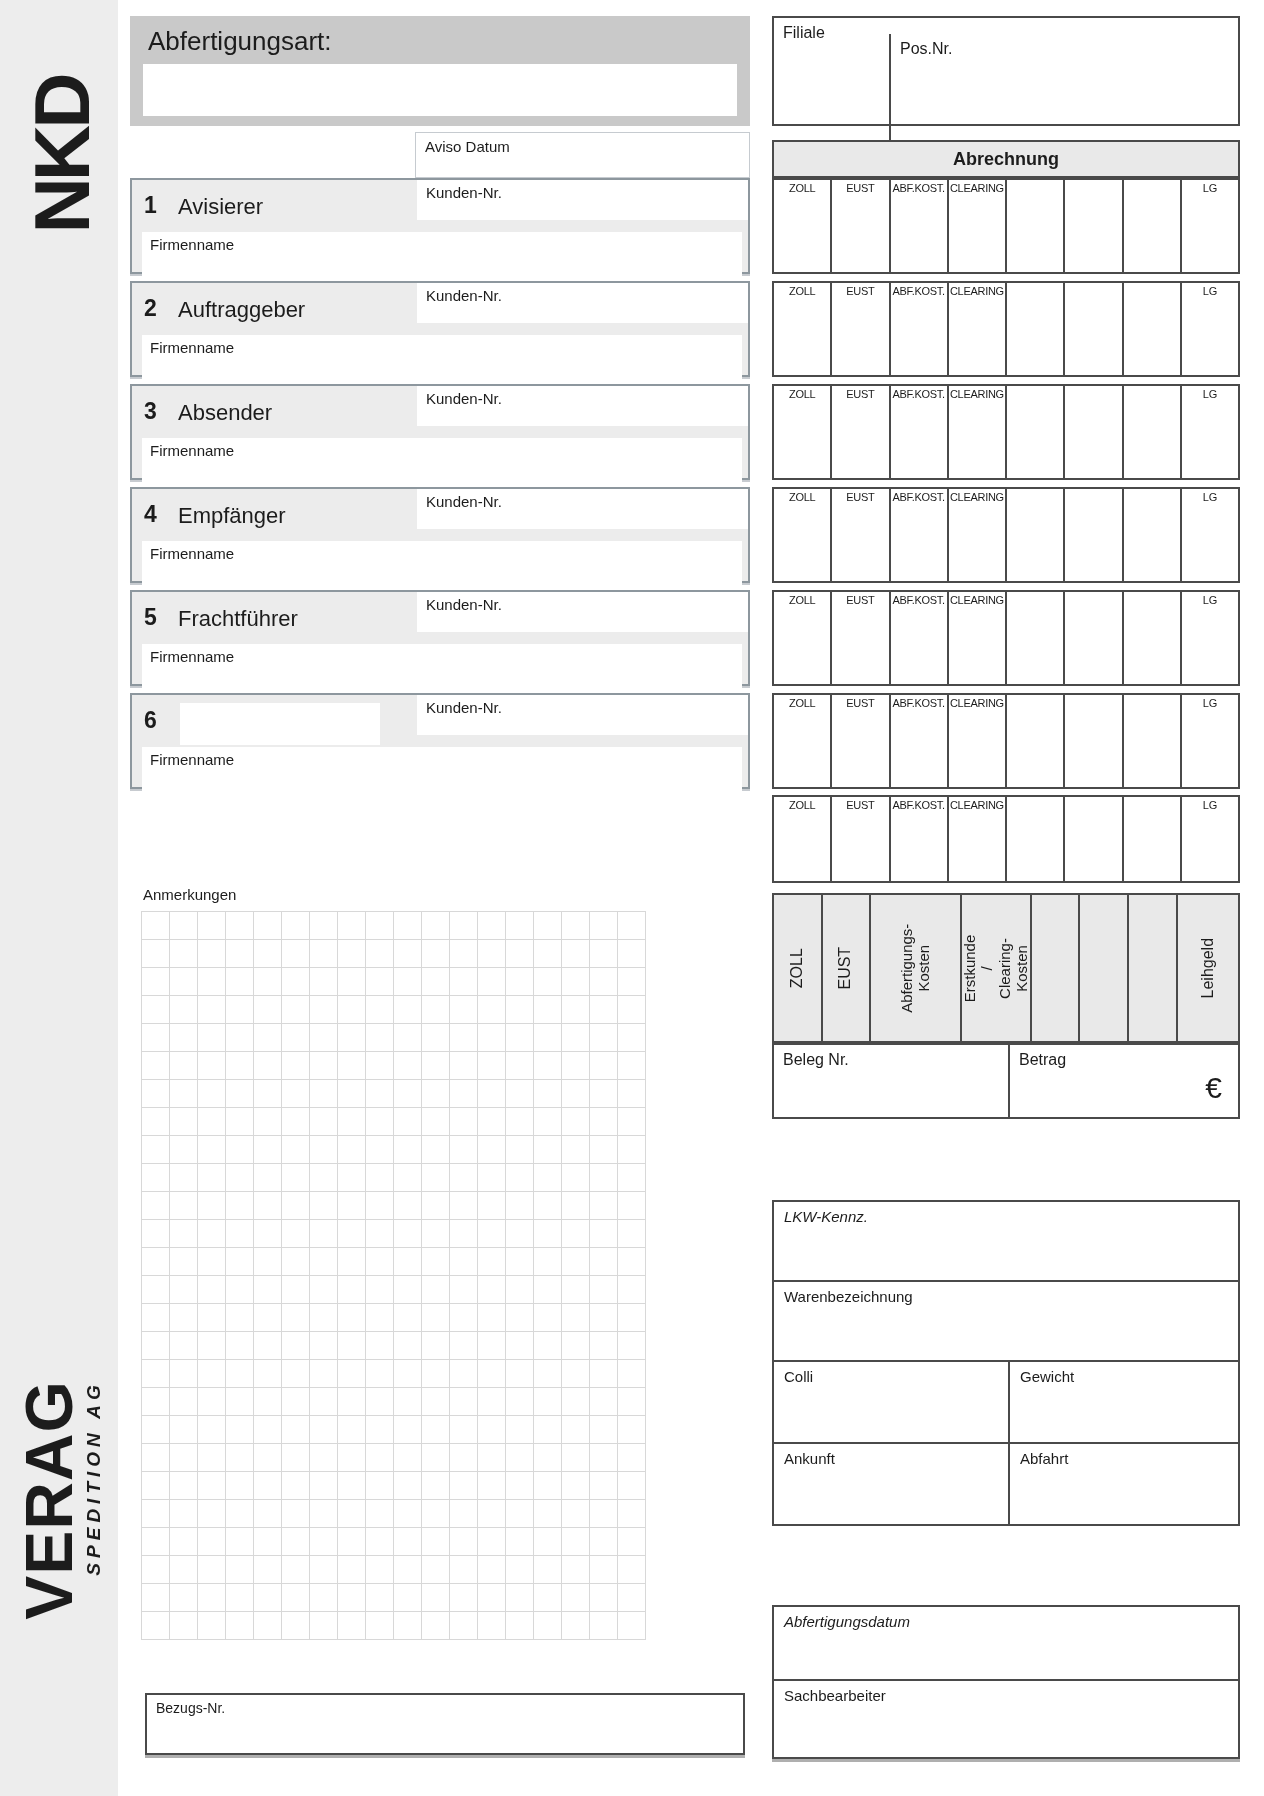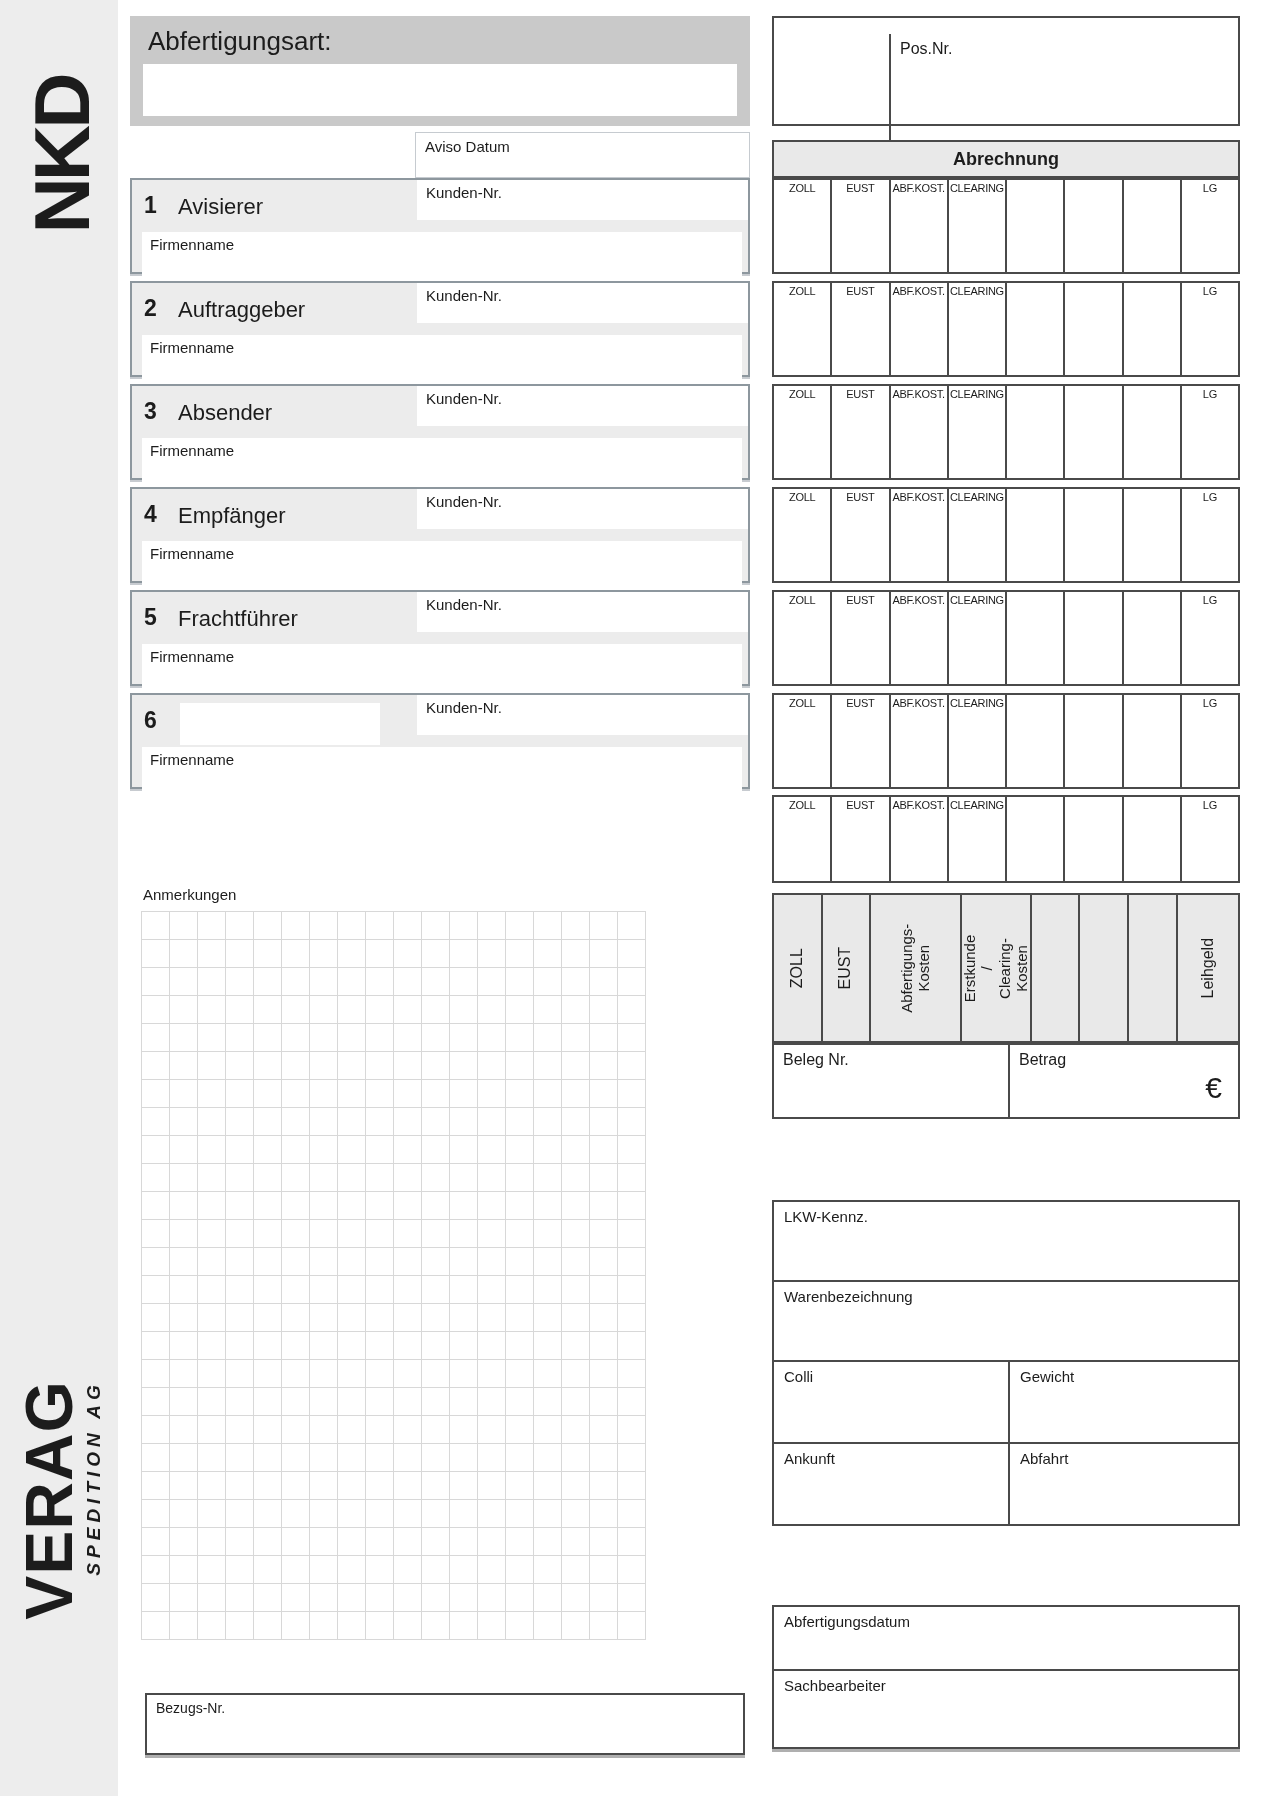--- a/index.html
+++ b/index.html
@@ -66,21 +66,21 @@
   
   .anm-label{left:143px;top:886px;font-size:15px;}
   .anm-grid{left:141px;top:911px;width:505px;height:729px;background:#fff;
       background-image:linear-gradient(to right,#d8d8d8 1px,transparent 1px),
                        linear-gradient(to bottom,#d8d8d8 1px,transparent 1px);
       background-size:28px 28px;}
 
   
   .lkw-block{left:772px;top:1200px;width:468px;border:2px solid #4a4a4a;background:#fff;}
   .lkw-row{position:relative;box-sizing:border-box;border-top:2px solid #4a4a4a;}
-  .lkw-row:first-child{border-top:none;}
+  .lkw-row:first-child{border-top:none;font-style:italic;}
   .half{position:absolute;left:0;top:0;bottom:0;width:234px;}
   .half.right{left:234px;width:230px;border-left:2px solid #4a4a4a;}
   .cell-label{position:absolute;left:10px;top:6px;font-size:15px;}
 
   
   .proc-block{left:772px;top:1605px;width:468px;border:2px solid #4a4a4a;background:#fff;
       box-shadow:0 3px 0 rgba(110,110,110,.55);}
 
   
   .bezugs-box{left:145px;top:1693px;width:600px;height:62px;border:2px solid #4a4a4a;background:#fff;
@@ -99,20 +99,23 @@
       <div class="verag-sub">SPEDITION AG</div>
     </div>
   </div>
 
   <div class="abs abf-block">
     <div class="abs abf-label">Abfertigungsart:</div>
     <div class="abs abf-input"></div>
   </div>
 
   <div class="abs filiale-box">
+    <div class="abs filiale-cell">
+      <span class="box-label">Filiale</span>
+    </div>
     <div class="abs posnr-cell">
       <span class="box-label">Pos.Nr.</span>
     </div>
   </div>
 
   <div class="abs aviso-box">
     <div class="abs aviso-label">Aviso Datum</div>
   </div>
 
   <div class="abs abrech-header">Abrechnung</div>
@@ -308,21 +311,21 @@
       <div class="half">
         <span class="cell-label">Ankunft</span>
       </div>
       <div class="half right">
         <span class="cell-label">Abfahrt</span>
       </div>
     </div>
   </div>
 
   <div class="abs proc-block">
-    <div class="lkw-row" style="height:62px;">
+    <div class="lkw-row" style="height:72px;">
       <span class="cell-label">Abfertigungsdatum</span>
     </div>
     <div class="lkw-row" style="height:78px;">
       <span class="cell-label">Sachbearbeiter</span>
     </div>
   </div>
 
   <div class="abs bezugs-box">
     <div class="abs bezugs-label">Bezugs-Nr.</div>
   </div>

